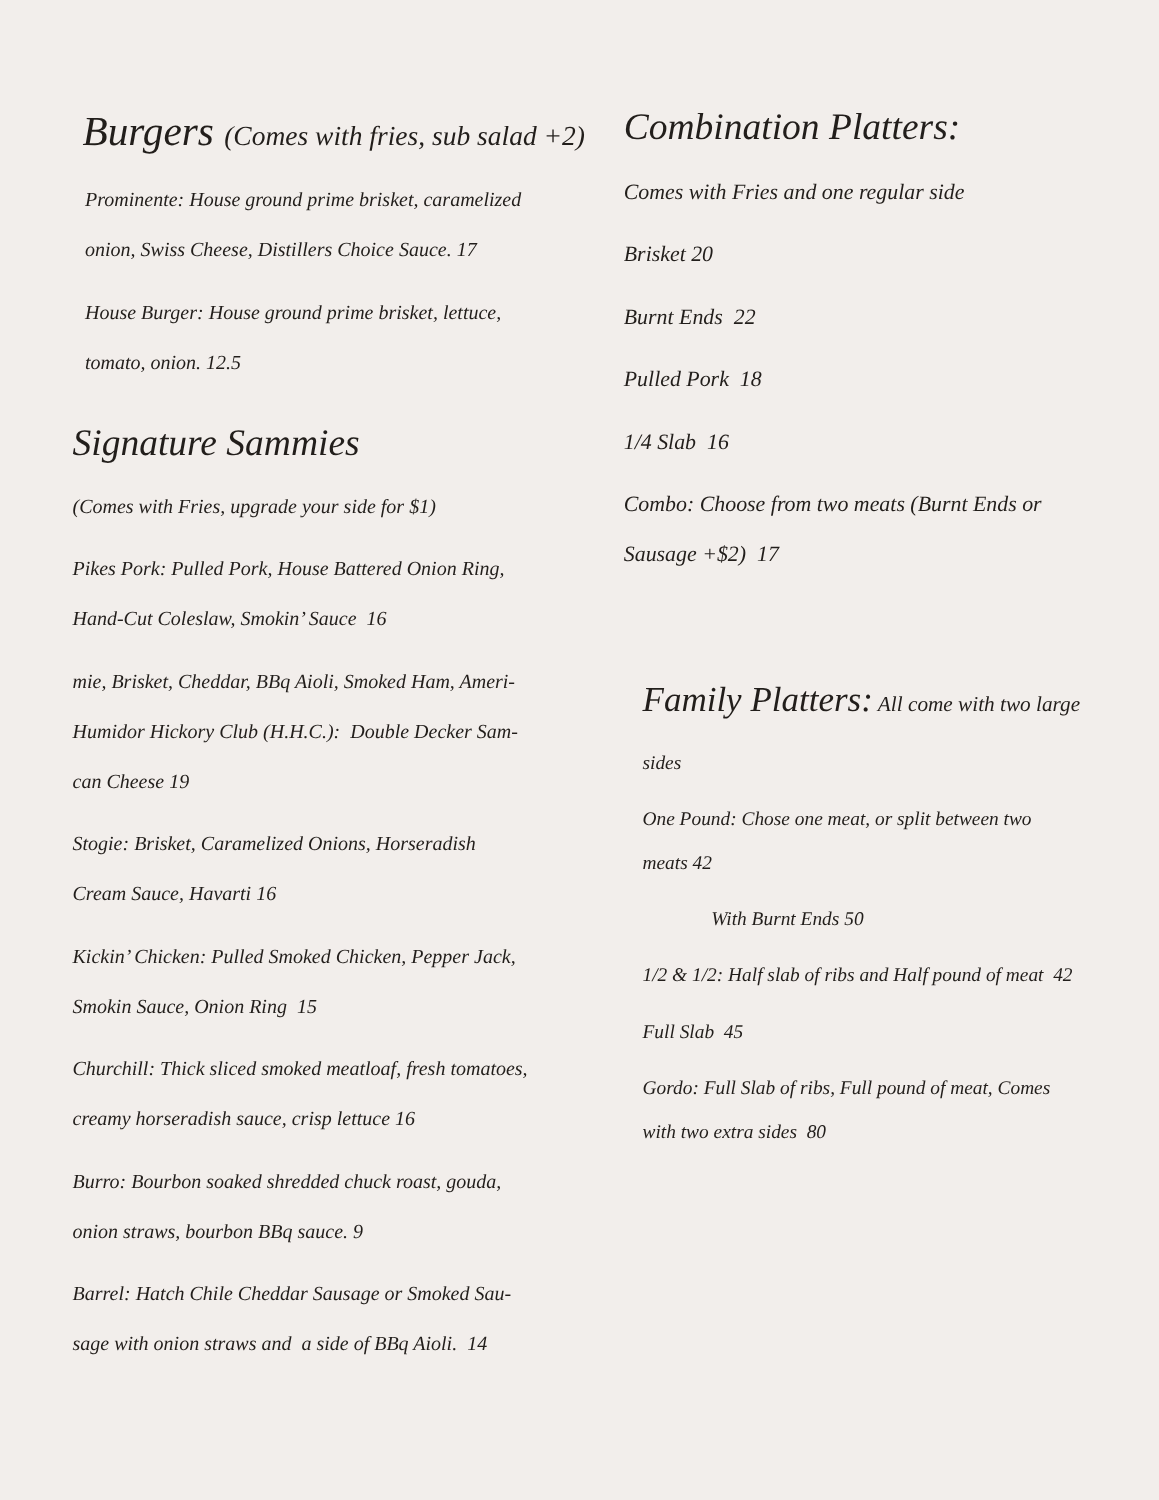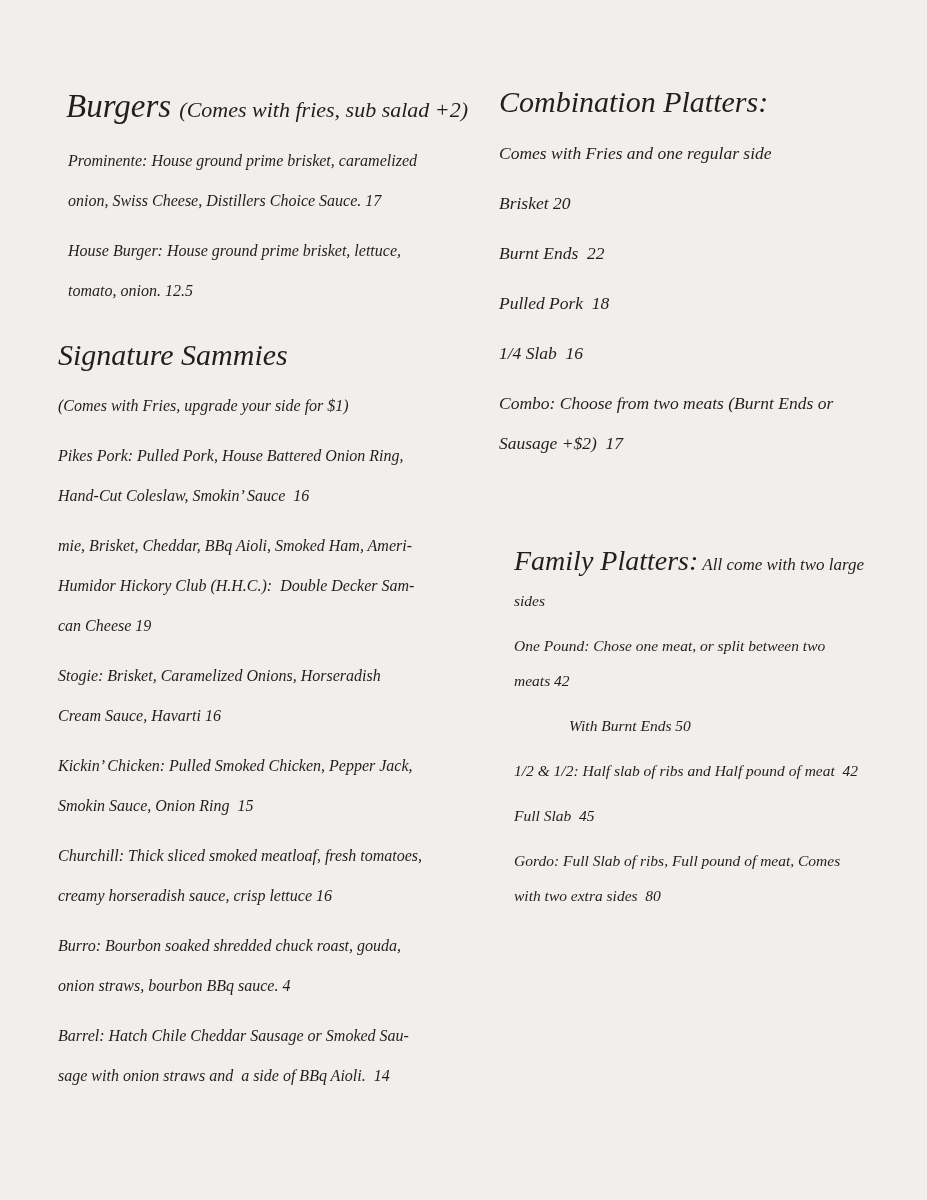--- a/index.html
+++ b/index.html
@@ -48,21 +48,21 @@
   .combo-block .line{font-size:17.5px;line-height:40px;font-family:Liberation Serif, serif;}
   .combo-heading{
     font-size:30px;
     font-weight:normal;
     margin:0 0 12px 0;
     line-height:1.3;
     white-space:pre;
   }
 
   .family-block{margin-top:82px;padding-left:15px;}
-  .family-head-line{white-space:pre;margin-bottom:6px;}
+  .family-head-line{white-space:pre;margin-bottom:16px;}
   .family-title{font-size:28px;}
   .family-note{font-size:17px;}
   .family-block .line{font-size:15.5px;line-height:35px;}
   .family-block .item{margin-bottom:10px;}
   .indent-line{padding-left:55px;}
 </style>
 </head>
 <body>
 
 <div class="col col-left">
@@ -109,21 +109,21 @@
       <div class="line">Smokin Sauce, Onion Ring  15</div>
     </div>
 
     <div class="item">
       <div class="line">Churchill: Thick sliced smoked meatloaf, fresh tomatoes,</div>
       <div class="line">creamy horseradish sauce, crisp lettuce 16</div>
     </div>
 
     <div class="item">
       <div class="line">Burro: Bourbon soaked shredded chuck roast, gouda,</div>
-      <div class="line">onion straws, bourbon BBq sauce. 4</div>
+      <div class="line">onion straws, bourbon BBq sauce. 9</div>
     </div>
 
     <div class="item">
       <div class="line">Barrel: Hatch Chile Cheddar Sausage or Smoked Sau-</div>
       <div class="line">sage with onion straws and  a side of BBq Aioli.  14</div>
     </div>
   </div>
 
 </div>
 

